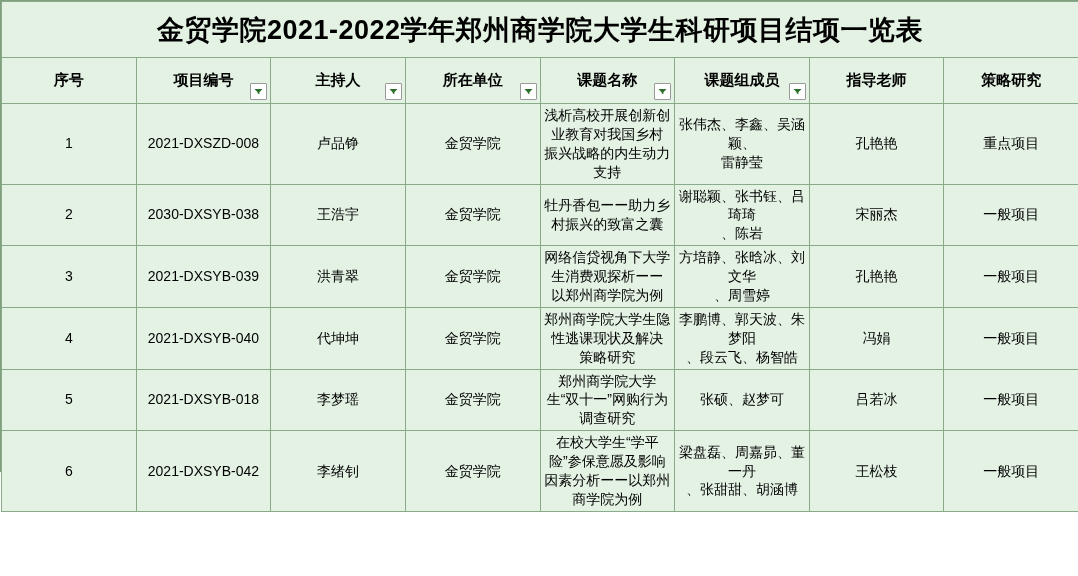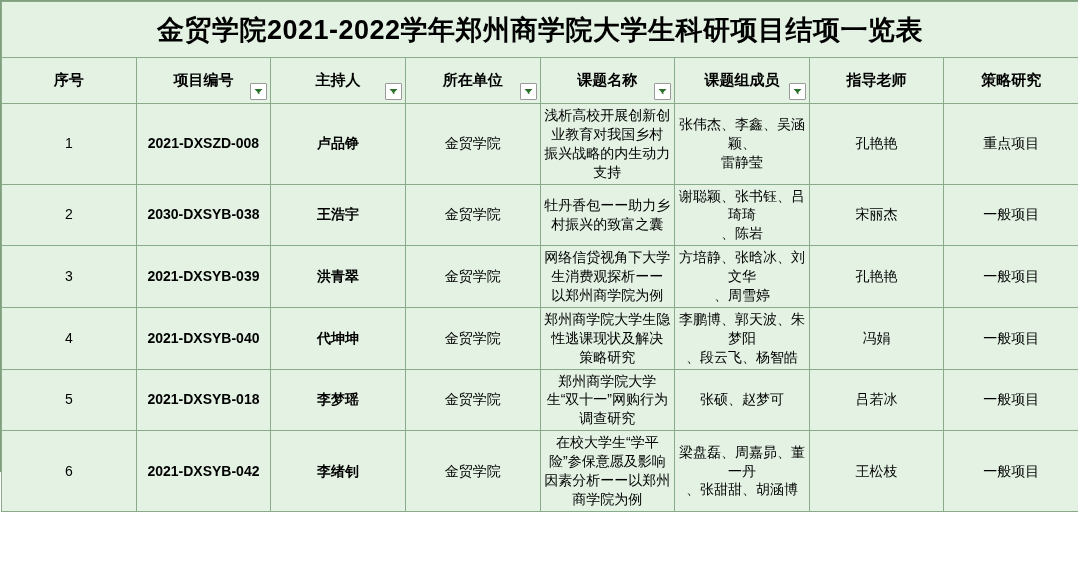--- a/index.html
+++ b/index.html
@@ -72,22 +72,22 @@
   .body-row td {
     height: 58px;
     font-size: 14px;
     line-height: 1.35;
   }
   .cell-text {
     display: block;
     white-space: pre-line;
   }
   .c-seq   { width: 48px; }
-  .c-code  { width: 140px; font-size: 14px; font-weight: bold; }
-  .c-host  { width: 70px; font-weight: bold; }
+  .c-code  { width: 140px; font-size: 14px; }
+  .c-host  { width: 70px; }
   .c-unit  { width: 80px; font-size: 14px; }
   .c-title { width: 270px; }
   .c-member{ width: 218px; }
   .c-teach { width: 98px; }
   .c-type  { width: 120px; }
 </style>
 </head>
 <body>
 
 <div class="sheet">

